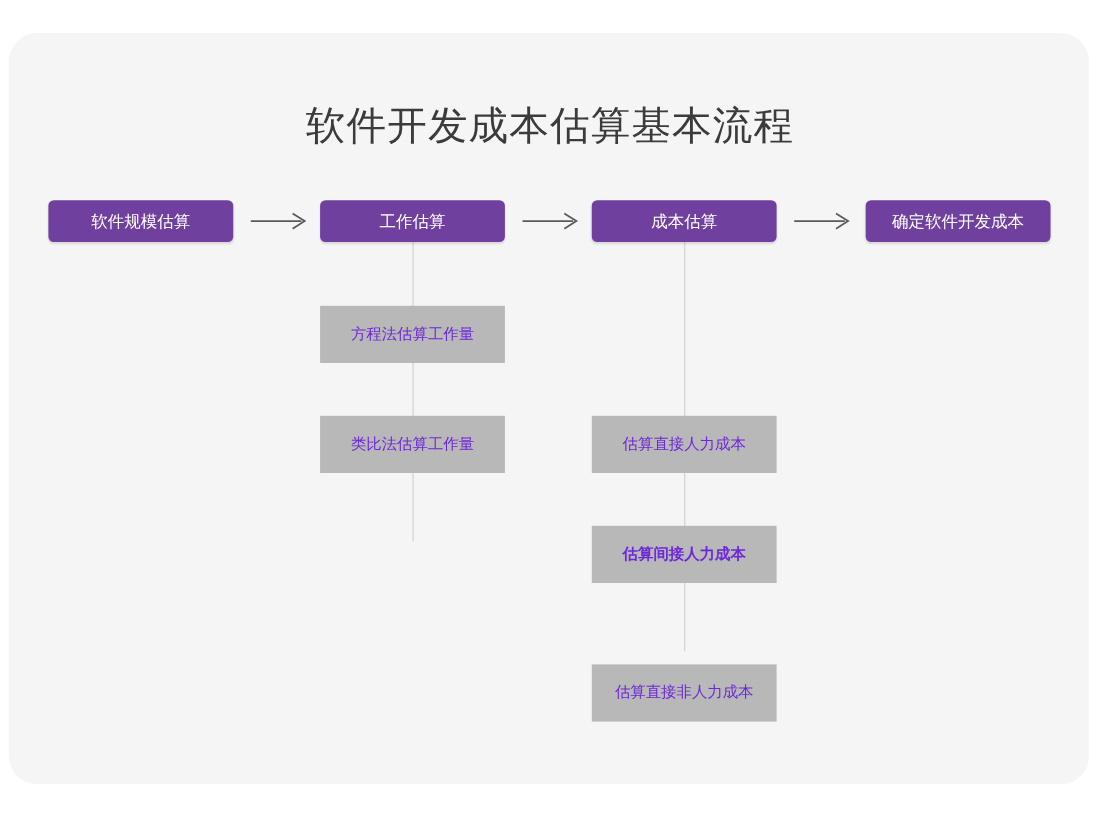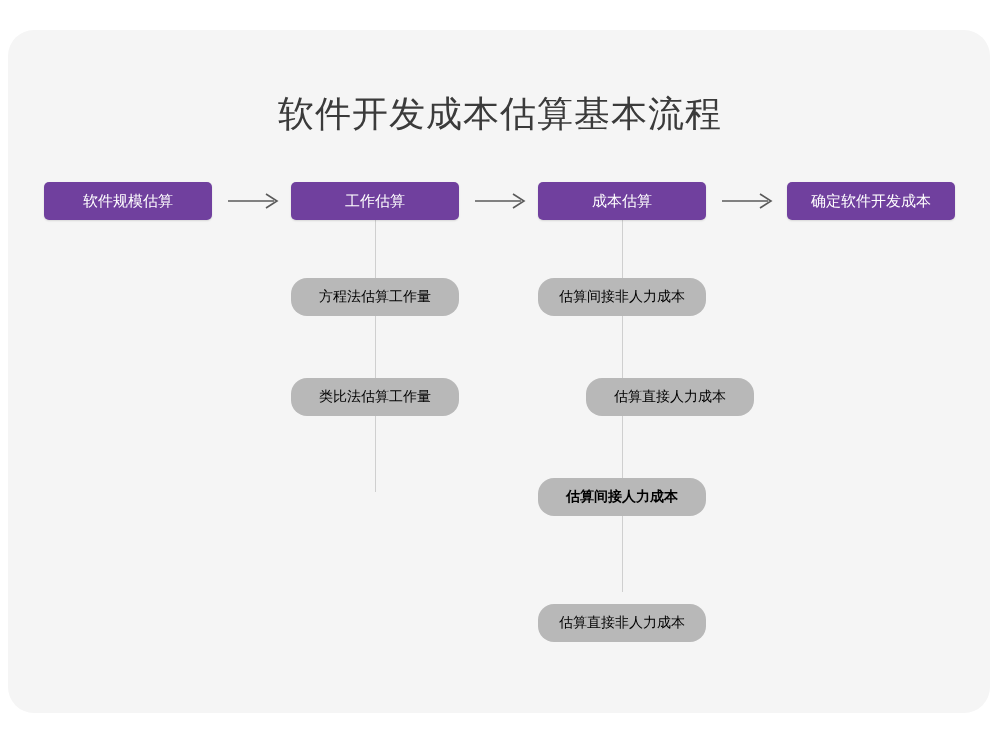--- a/index.html
+++ b/index.html
@@ -64,24 +64,24 @@
   .node.primary {
     background: #70409e;
     color: #ffffff;
     font-size: 15px;
     height: 38px;
     box-shadow: 0 1px 2px rgba(0,0,0,0.12);
   }
 
   .node.secondary {
     background: #b8b8b8;
-    color: #000000;
+    color: #6d28d9;
     font-size: 14px;
-    height: 38px;
-    border-radius: 16px;
+    height: 52px;
+    border-radius: 0;
   }
 
   
   .arrow {
     position: absolute;
     height: 24px;
     display: flex;
     align-items: center;
     justify-content: center;
     color: #5a5a5a;
@@ -143,25 +143,22 @@
 
   <div class="node secondary" style="left:291px; top:278px; width:168px;">
     <span>方程法估算工作量</span>
   </div>
 
   <div class="node secondary" style="left:291px; top:378px; width:168px;justify-content:center;">
     <span>类比法估算工作量</span>
   </div>
 
 
-  <div class="node secondary" style="left:538px; top:278px; width:168px;">
-    <span>估算间接非人力成本</span>
-  </div>
 
-  <div class="node secondary" style="left:538px; top:378px; width:168px;margin-left:48px;">
+  <div class="node secondary" style="left:538px; top:378px; width:168px;">
     <span>估算直接人力成本</span>
   </div>
 
   <div class="node secondary" style="left:538px; top:478px; width:168px;font-weight:bold;">
     <span>估算间接人力成本</span>
   </div>
 
   <div class="node secondary" style="left:538px; top:604px; width:168px;">
     <span>估算直接非人力成本</span>
   </div>

